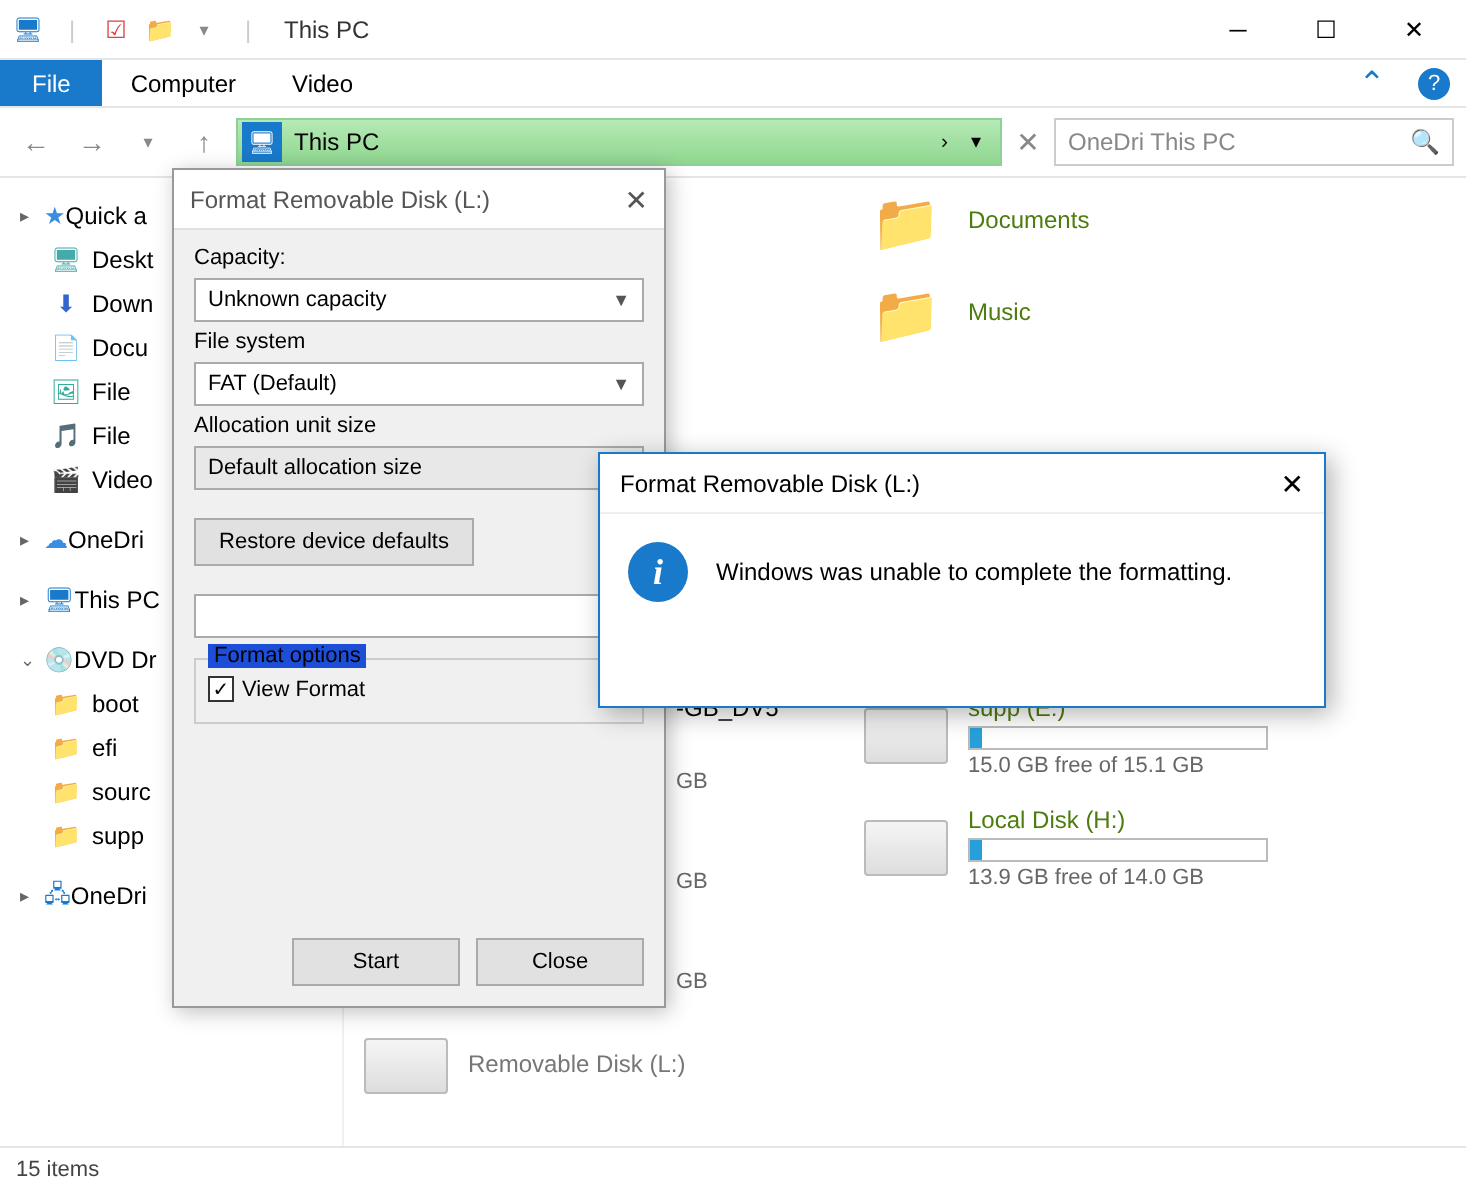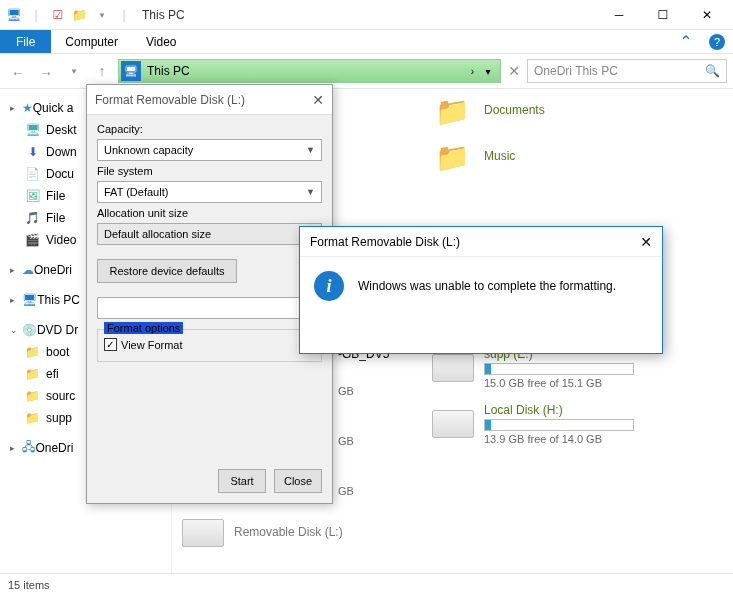--- a/index.html
+++ b/index.html
@@ -54,21 +54,21 @@
 .dlg-format .body { padding: 8px 10px; font-size: 11px; display: flex; flex-direction: column; gap: 4px; }
 .dlg-format label { color: #000; }
 .dlg-format .combo { height: 22px; border: 1px solid #aaa; background: #fff; display: flex; align-items: center; padding: 0 6px; justify-content: space-between; font-size: 11px; }
 .dlg-format .combo .chev { font-size: 9px; color: #555; }
 .dlg-format .btn { height: 24px; border: 1px solid #aaa; background: #e1e1e1; font-size: 11px; display: inline-flex; align-items: center; justify-content: center; padding: 0 10px; }
 .dlg-format .groupbox { border: 1px solid #ccc; margin-top: 6px; padding: 8px 6px 10px 6px; position: relative; }
 .dlg-format .groupbox .legend { position: absolute; top: -8px; left: 6px; background: #1d4ed8; padding: 0 3px; font-size: 11px; }
 .dlg-format .chk { display: flex; align-items: center; gap: 4px; font-size: 11px; }
 .dlg-format .chk .box { width: 13px; height: 13px; border: 1px solid #333; background: #fff; display:flex; align-items:center; justify-content:center; font-size:10px; }
 .dlg-format .footer { margin-top: auto; padding: 10px; display: flex; justify-content: flex-end; gap: 8px; }
-.dlg-format .footer .btn { width: 48px; }
+.dlg-format .footer .btn { width: 84px; }
 
 
 .dlg-error { position: absolute; left: 299px; top: 226px; width: 364px; height: 128px; background: #fff; border: 1px solid #1979ca; box-shadow: 3px 3px 12px rgba(0,0,0,0.3); }
 .dlg-error .dlg-title { height: 30px; background: #fff; display: flex; align-items: center; padding: 0 10px; font-size: 12px; border-bottom: 1px solid #eee; }
 .dlg-error .dlg-title .x { margin-left: auto; font-size: 14px; }
 .dlg-error .body { padding: 14px; display: flex; align-items: center; gap: 14px; }
 .dlg-error .body .info-ic { width: 30px; height: 30px; border-radius: 50%; background: #1979ca; color: #fff; display: flex; align-items: center; justify-content: center; font-size: 18px; font-weight: bold; font-style: italic; font-family: Georgia, serif; }
 .dlg-error .body .msg { font-size: 12px; }
 .dlg-error .footer { position: absolute; bottom: 0; left: 0; right: 0; height: 42px; background: #f0f0f0; display: flex; align-items: center; justify-content: flex-end; padding: 0 12px; }
 .dlg-error .footer .btn { width: 74px; height: 22px; border: 2px solid #0078d7; background: #e1e1e1; font-size: 11px; display: flex; align-items: center; justify-content: center; }

